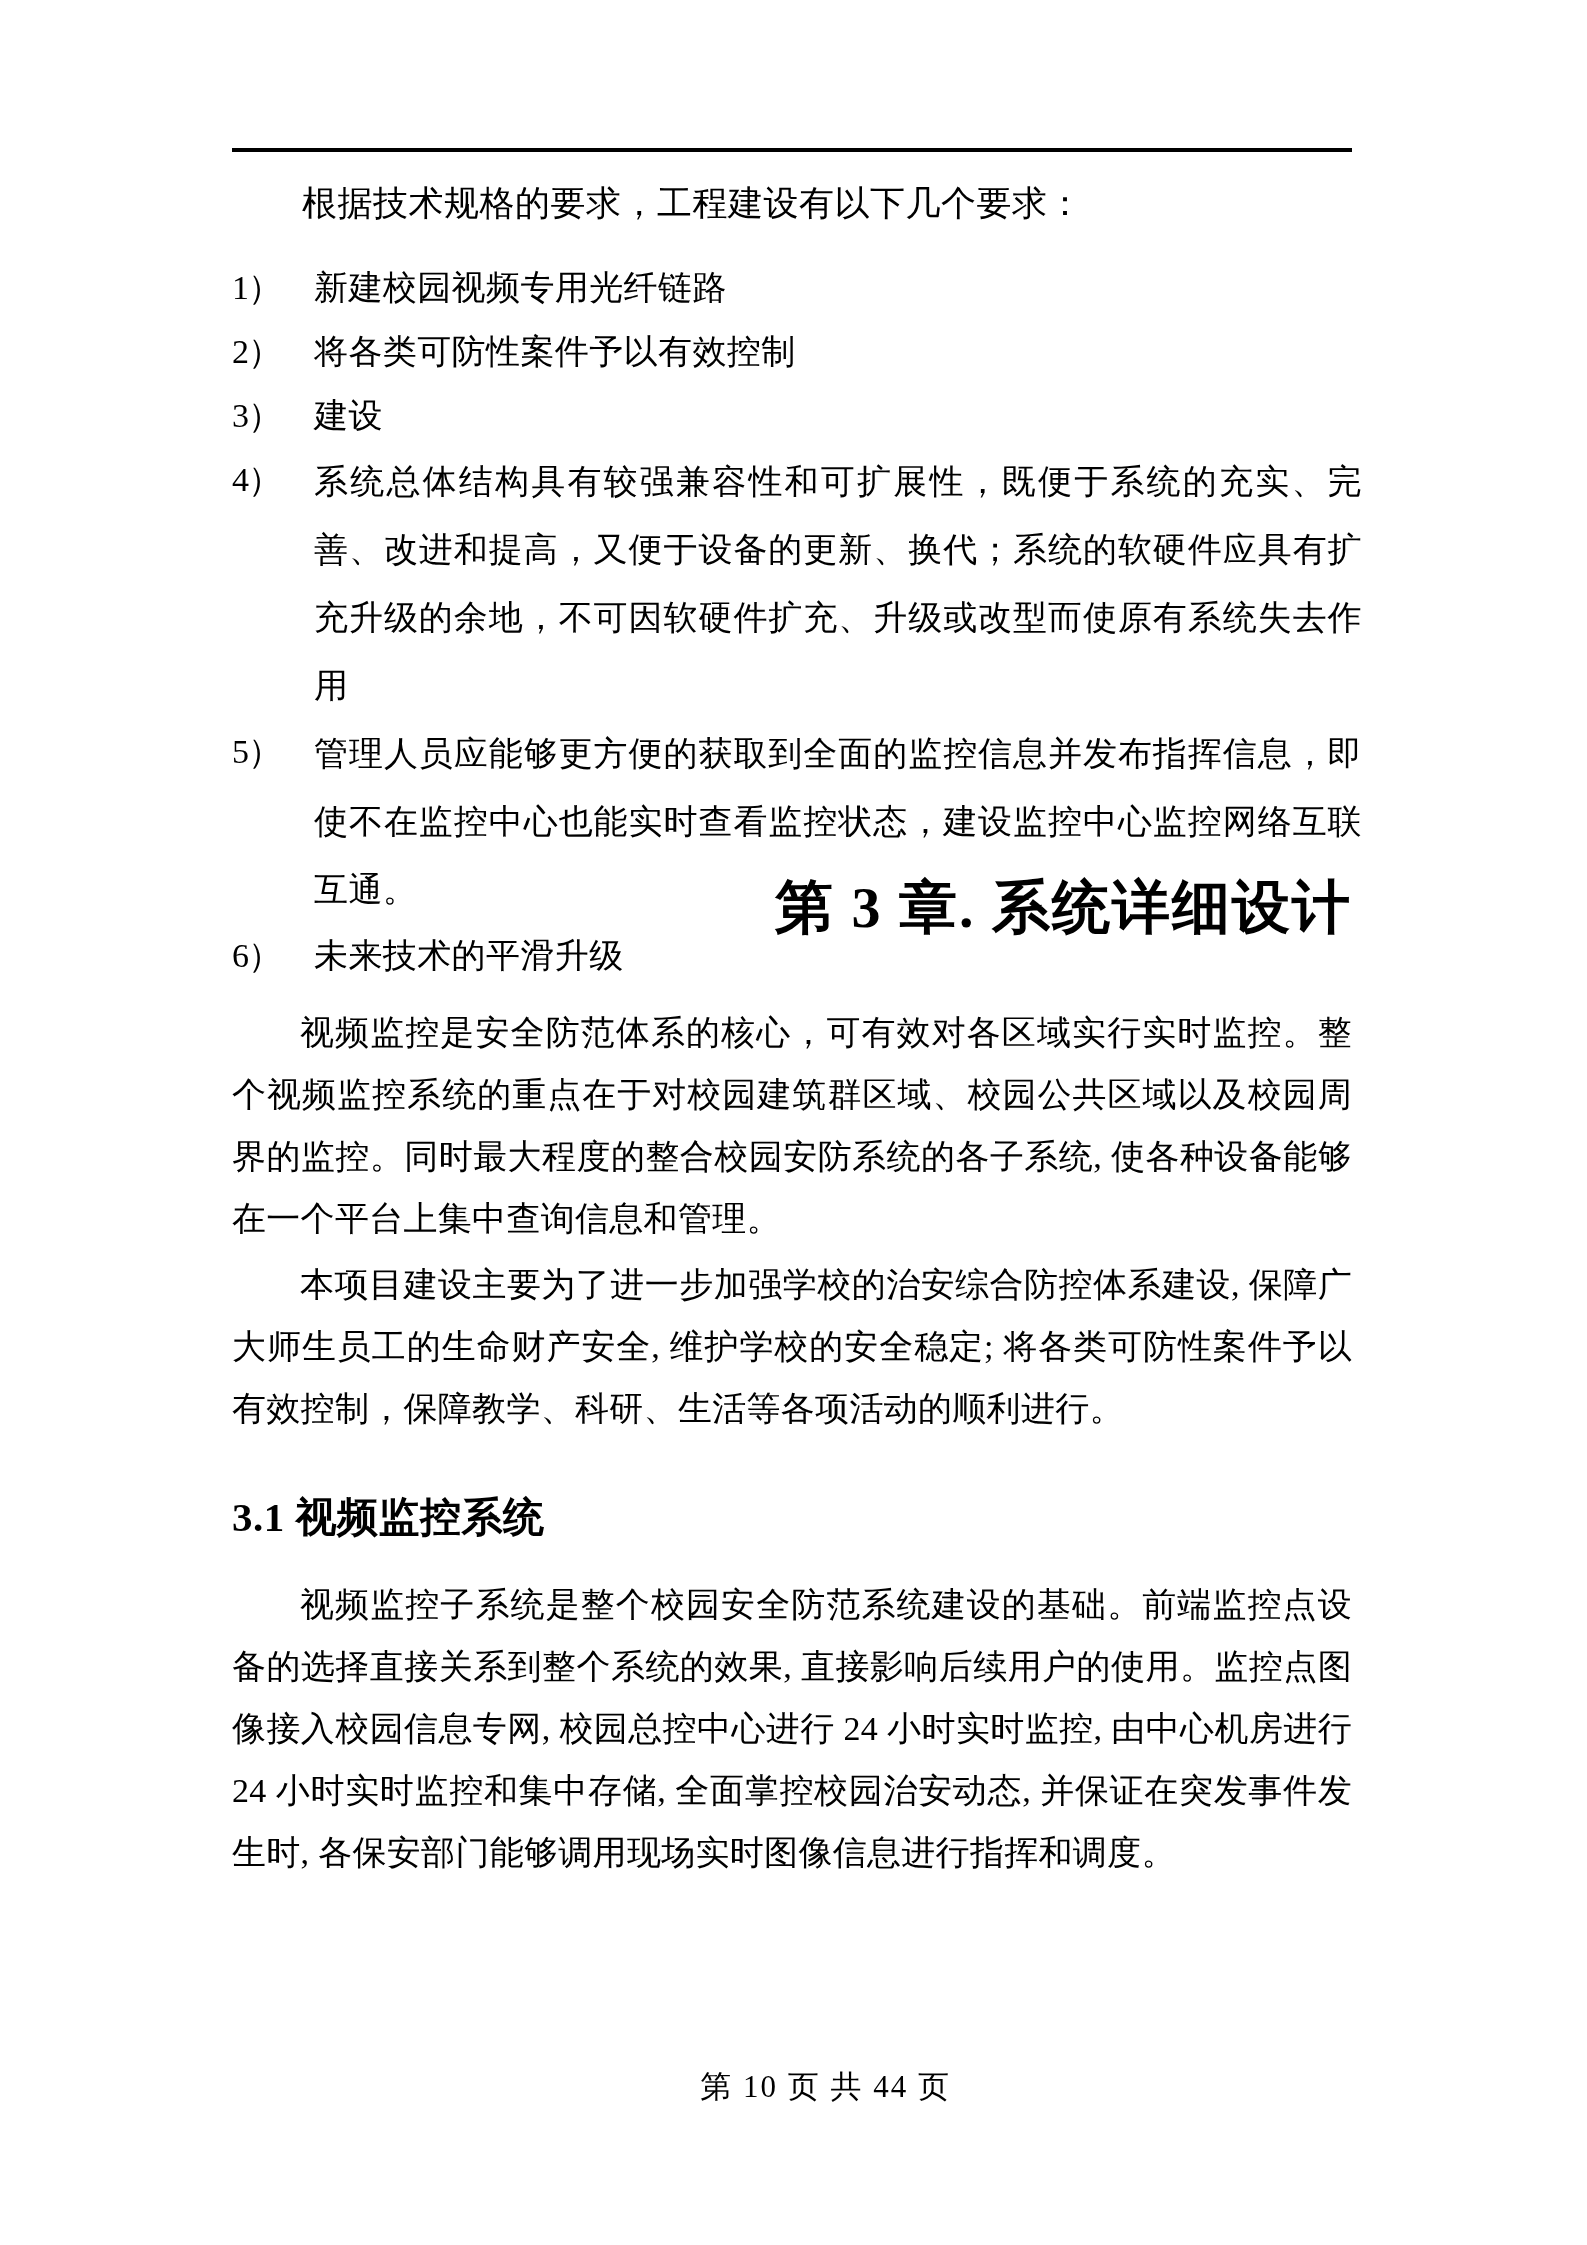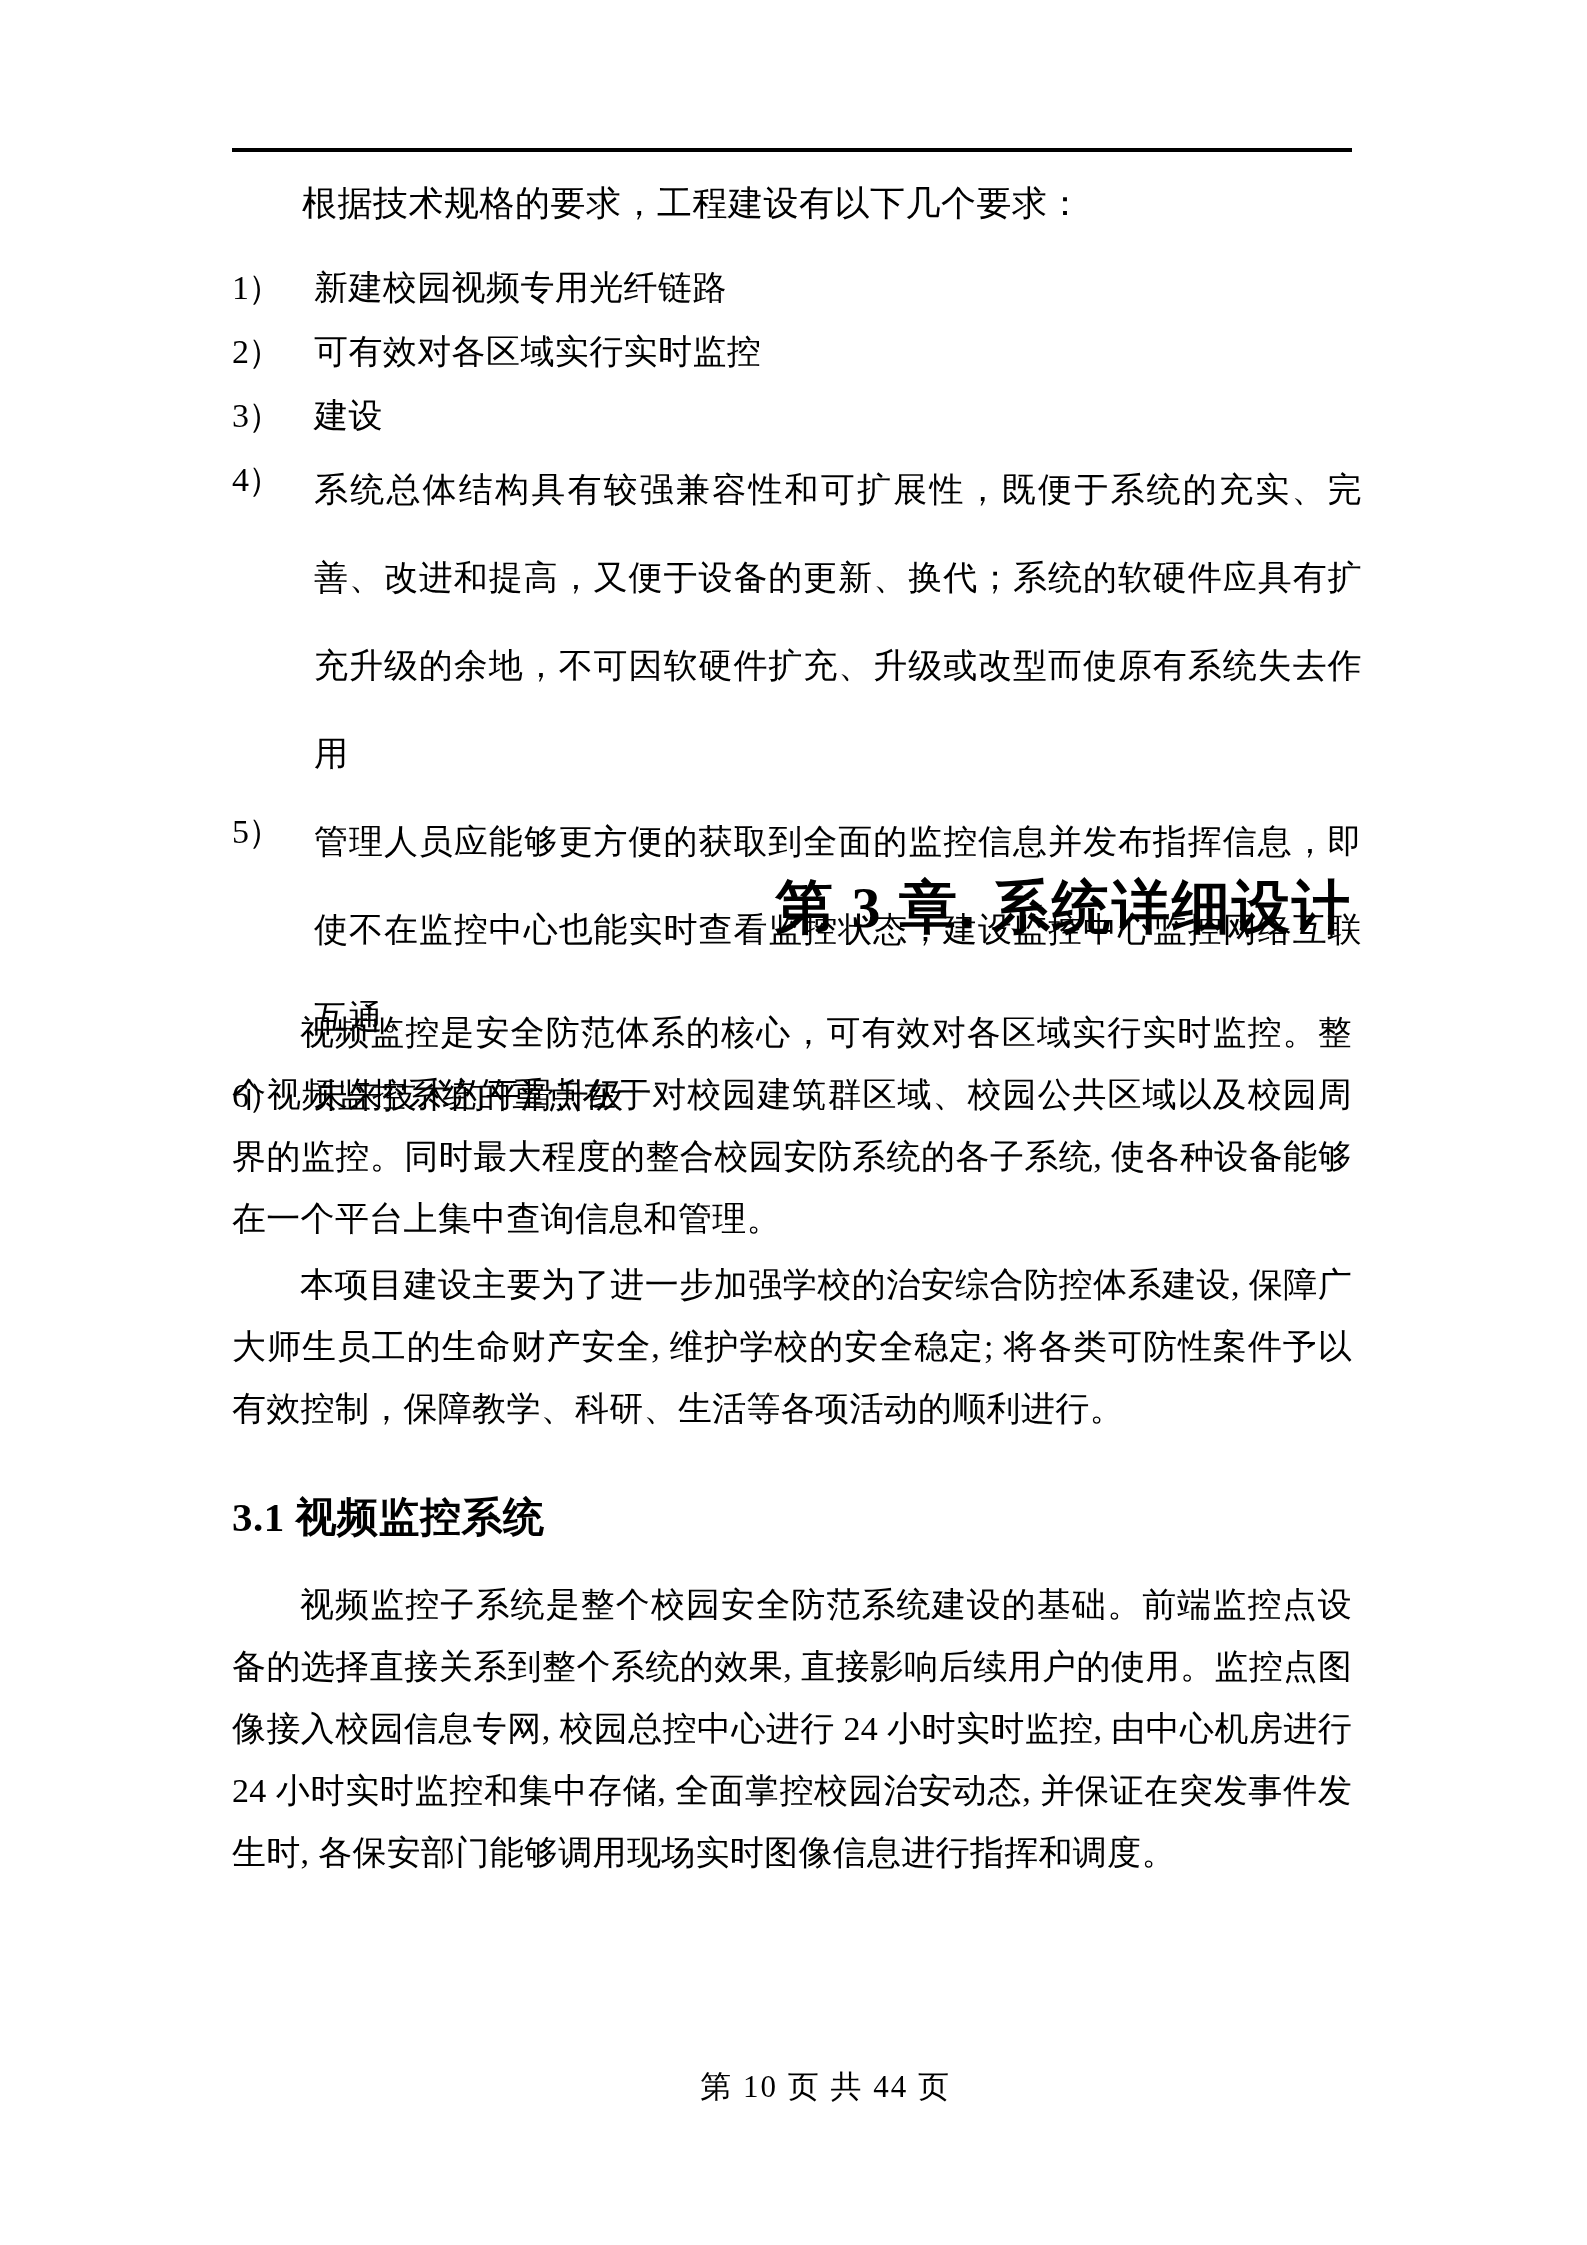--- a/index.html
+++ b/index.html
@@ -60,22 +60,21 @@
     font-family: "Liberation Serif", serif;
     letter-spacing: -1px;
   }
   .num-item .itext {
     flex: 1 1 auto;
     text-align: justify;
     text-justify: inter-character;
     letter-spacing: 0.4px;
   }
   .num-item.multi .itext {
-    line-height: 88px;
-    font-family: Liberation Mono, monospace;
+    line-height: 68px;
   }
 
   
   .chapter-heading {
     position: absolute;
     left: 232px;
     top: 822px;
     width: 1120px;
     text-align: right;
     font-size: 58px;
@@ -135,21 +134,21 @@
 
   <div class="num-list">
 
     <div class="num-item">
       <span class="marker">1）</span>
       <span class="itext">新建校园视频专用光纤链路</span>
     </div>
 
     <div class="num-item">
       <span class="marker">2）</span>
-      <span class="itext">可有效对各区域实行实时监控</span>
+      <span class="itext">将各类可防性案件予以有效控制</span>
     </div>
 
     <div class="num-item">
       <span class="marker">3）</span>
       <span class="itext">建设</span>
     </div>
 
     <div class="num-item multi">
       <span class="marker">4）</span>
       <span class="itext">系统总体结构具有较强兼容性和可扩展性，既便于系统的充实、完善、改进和提高，又便于设备的更新、换代；系统的软硬件应具有扩充升级的余地，不可因软硬件扩充、升级或改型而使原有系统失去作用</span>

